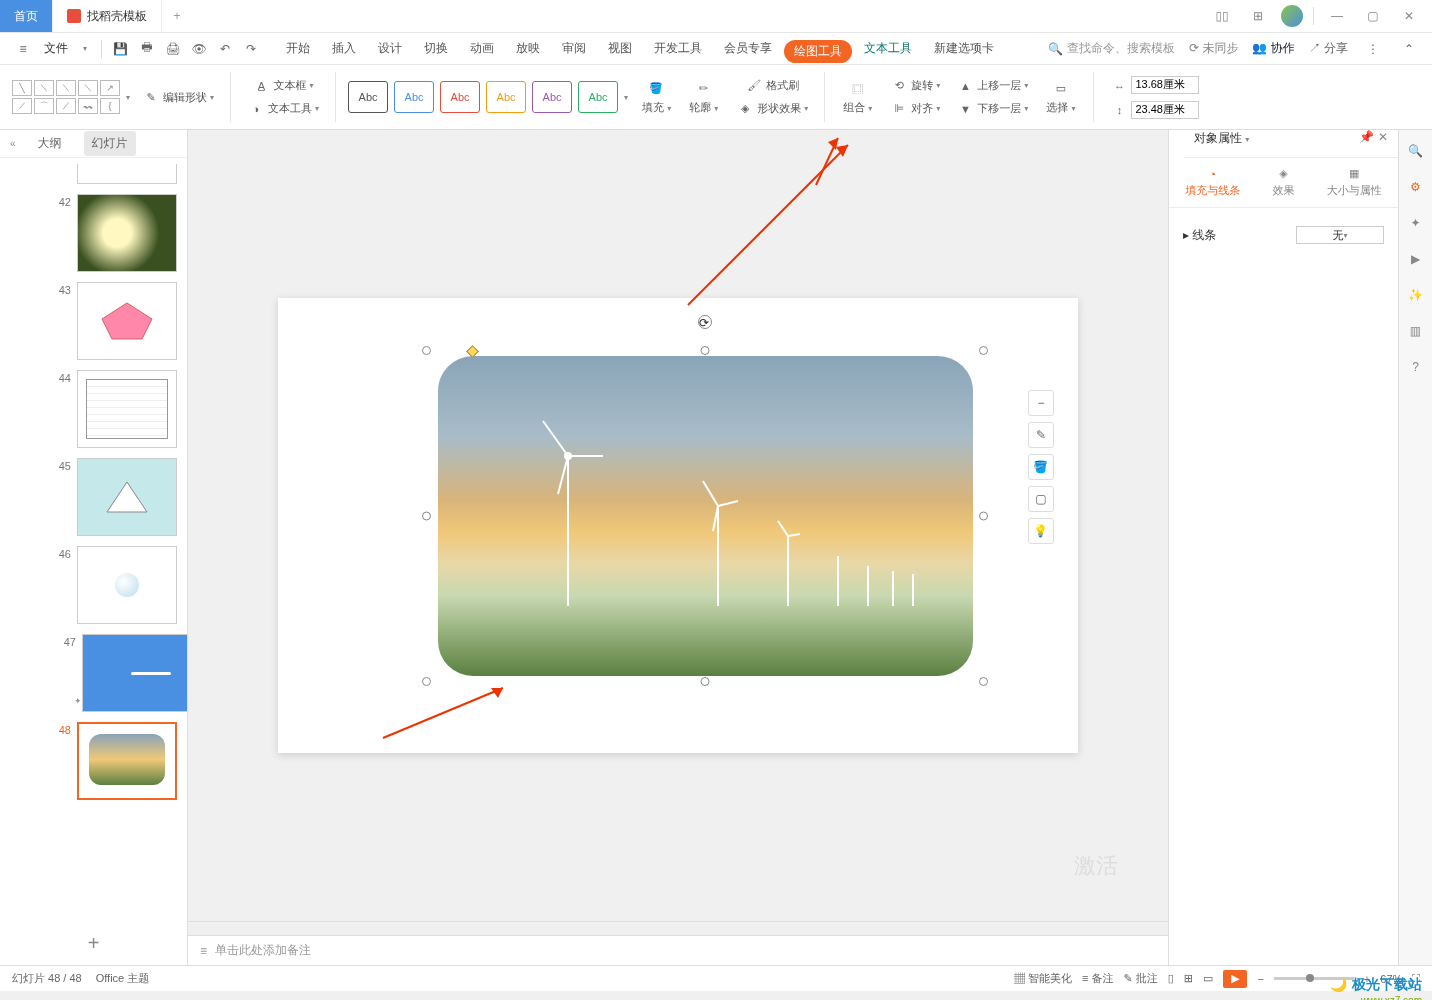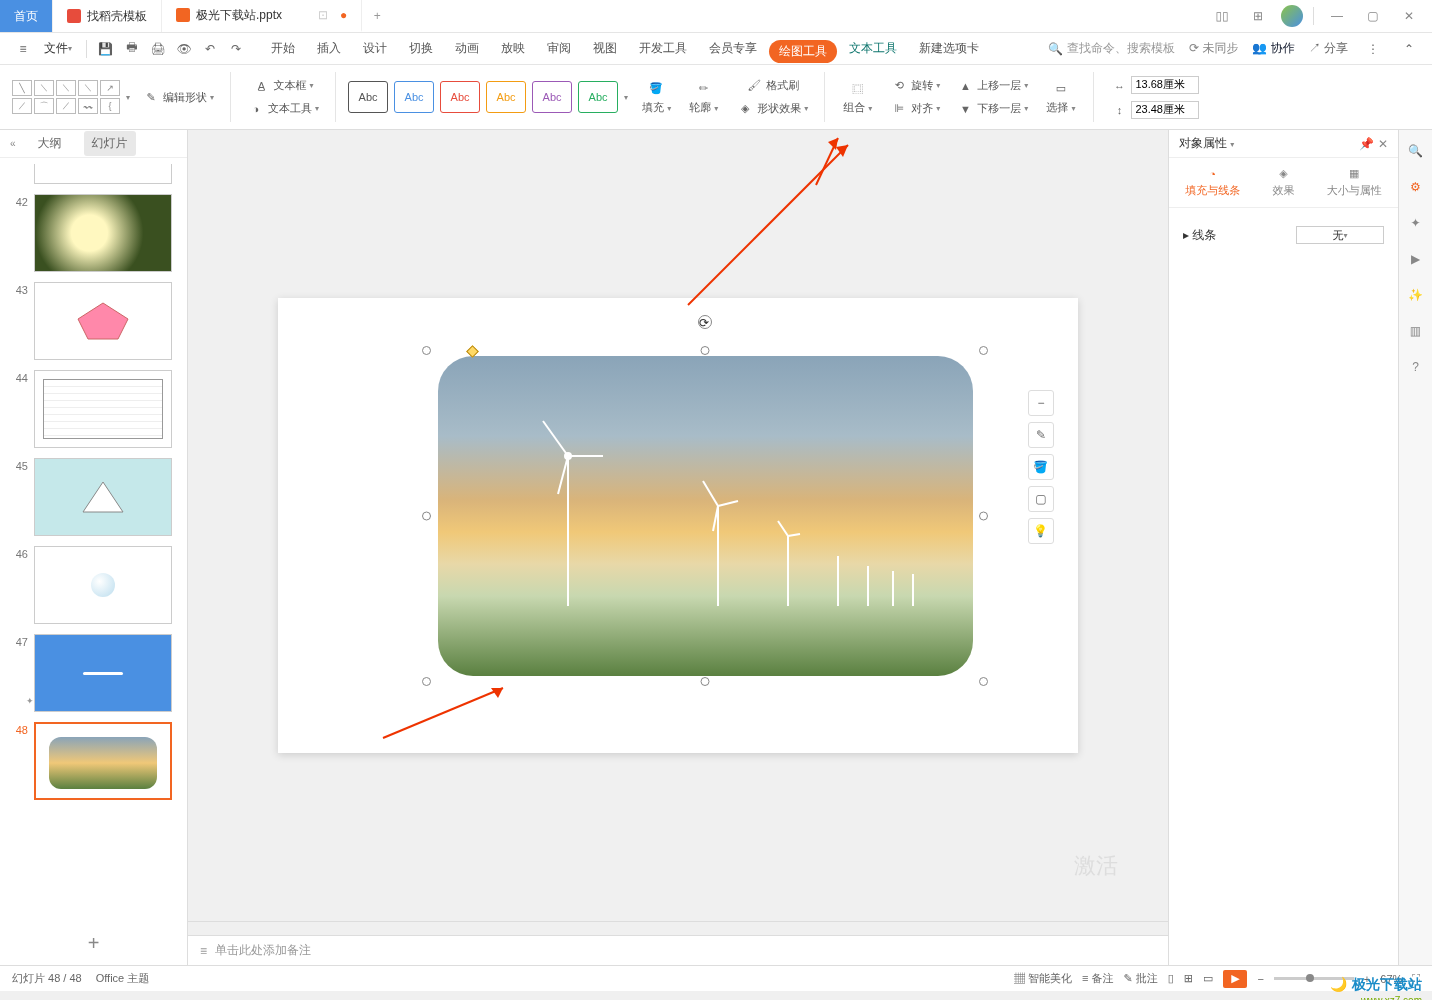--- a/index.html
+++ b/index.html
@@ -15,21 +15,21 @@
 .tab-icon.red { background: #e74c3c; border-radius: 2px; }
 .tab-icon.orange { background: #f26522; border-radius: 2px; }
 .tab-add { width: 30px; display: flex; align-items: center; justify-content: center; color: #999; cursor: pointer; }
 .title-right { margin-left: auto; display: flex; align-items: center; gap: 10px; padding: 0 10px; }
 .title-btn { width: 26px; height: 26px; display: flex; align-items: center; justify-content: center; color: #888; cursor: pointer; }
 .avatar { width: 22px; height: 22px; border-radius: 50%; background: linear-gradient(135deg,#8bc34a,#4a90e2); }
 
 
 .menubar { height: 32px; background: #fff; display: flex; align-items: center; padding: 0 12px; gap: 4px; border-bottom: 1px solid #e5e5e5; }
 .menu-icon { width: 22px; height: 22px; display: flex; align-items: center; justify-content: center; color: #666; cursor: pointer; }
-.menu-file { display: flex; align-items: center; gap: 0; padding: 0 6px; cursor: pointer; }
+.menu-file { display: flex; align-items: center; gap: 15px; padding: 0 6px; cursor: pointer; }
 .menu-sep { width: 1px; height: 18px; background: #ddd; margin: 0 4px; }
 .menu-tabs { display: flex; align-items: flex-end; gap: 2px; margin-left: 10px; }
 .menu-tab { padding: 6px 10px; cursor: pointer; color: #555; }
 .menu-tab.draw { background: #f26522; color: #fff; border-radius: 12px; padding: 3px 10px; }
 .menu-tab.text { color: #0f766e; }
 .menu-right { margin-left: auto; display: flex; align-items: center; gap: 14px; }
 .search-box { display: flex; align-items: center; gap: 4px; color: #999; }
 .search-icon-lens { color: #f26522; }
 
 
@@ -45,21 +45,21 @@
 .ribbon-icon { width: 18px; height: 18px; display: flex; align-items: center; justify-content: center; color: #666; }
 .chev { font-size: 8px; color: #888; }
 
 
 .workspace { display: flex; height: 835px; }
 .slide-panel { width: 188px; background: #fff; border-right: 1px solid #ddd; display: flex; flex-direction: column; }
 .slide-tabs { height: 28px; display: flex; align-items: center; padding: 0 10px; gap: 14px; border-bottom: 1px solid #eee; }
 .slide-tab { padding: 4px 8px; cursor: pointer; color: #666; font-size: 12px; }
 .slide-tab.active { background: #e8e8e8; border-radius: 3px; }
 .collapse-btn { font-size: 10px; color: #888; cursor: pointer; }
-.thumbs { flex: 1; overflow-y: auto; padding: 6px 10px; }
+.thumbs { flex: 1; overflow-y: auto; padding: 6px 10px; margin-left: 48px; }
 .thumb-row { display: flex; gap: 6px; margin-bottom: 10px; }
 .thumb-num { width: 18px; font-size: 11px; color: #777; text-align: right; padding-top: 2px; }
 .thumb { width: 138px; height: 78px; border: 1px solid #ccc; background: #fff; position: relative; cursor: pointer; overflow: hidden; }
 .thumb.selected { border: 2px solid #f26522; }
 .add-slide { text-align: center; font-size: 20px; color: #888; padding: 10px; cursor: pointer; }
 
 
 .canvas-area { flex: 1; background: #f0f0f0; position: relative; display: flex; flex-direction: column; }
 .canvas-scroll { flex: 1; display: flex; align-items: center; justify-content: center; position: relative; }
 .slide-canvas { width: 800px; height: 455px; background: #fff; box-shadow: 0 2px 8px rgba(0,0,0,0.15); position: relative; }
@@ -69,21 +69,21 @@
 .adj-handle { position: absolute; width: 9px; height: 9px; background: #ffd966; border: 1px solid #b8860b; transform: rotate(45deg); }
 .rotate-handle { position: absolute; width: 14px; height: 14px; background: #fff; border: 1px solid #888; border-radius: 50%; }
 .quick-tools { position: absolute; right: -70px; top: 40px; display: flex; flex-direction: column; gap: 6px; }
 .qt-btn { width: 26px; height: 26px; background: #fff; border: 1px solid #ddd; border-radius: 3px; display: flex; align-items: center; justify-content: center; cursor: pointer; color: #666; }
 .arrow-red { position: absolute; pointer-events: none; }
 .scrollbar-h { height: 14px; background: #f0f0f0; border-top: 1px solid #ddd; }
 .notes-bar { height: 30px; background: #fff; border-top: 1px solid #ddd; display: flex; align-items: center; padding: 0 12px; gap: 8px; color: #999; }
 
 
 .props-panel { width: 230px; background: #fff; border-left: 1px solid #ddd; display: flex; flex-direction: column; }
-.props-header { height: 28px; display: flex; align-items: center; justify-content: space-between; padding: 0 10px; border-bottom: 1px solid #eee; }
+.props-header { height: 28px; display: flex; justify-content: space-between; padding: 0 10px; border-bottom: 1px solid #eee; margin-left: 15px; }
 .props-tabs { height: 34px; display: flex; align-items: center; border-bottom: 1px solid #eee; }
 .props-tab { flex: 1; text-align: center; padding: 8px 0; cursor: pointer; font-size: 12px; }
 .props-tab.active { border-bottom: 2px solid #f26522; color: #333; }
 .props-subtabs { height: 50px; display: flex; align-items: center; justify-content: space-around; border-bottom: 1px solid #eee; }
 .props-subtab { display: flex; flex-direction: column; align-items: center; gap: 3px; cursor: pointer; font-size: 11px; color: #888; }
 .props-subtab.active { color: #f26522; }
 .props-body { padding: 10px 14px; }
 .props-row { display: flex; align-items: center; justify-content: space-between; padding: 8px 0; cursor: pointer; }
 .swatch { width: 88px; height: 18px; border: 1px solid #ccc; background: linear-gradient(to bottom,#8aa4b8,#f0c878,#5a8040); }
 .dropdown-val { width: 88px; height: 18px; border: 1px solid #ccc; text-align: center; font-size: 11px; display: flex; align-items: center; justify-content: center; }
@@ -116,26 +116,20 @@
 </head>
 <body>
 
 <div class="titlebar">
   <div class="tab home">
       <span>首页</span>
     </div>
   <div class="tab template">
     <span class="tab-icon red"></span>
     <span>找稻壳模板</span>
-  </div>
-  <div class="tab active">
-    <span class="tab-icon orange"></span>
-    <span>极光下载站.pptx</span>
-    <span style="margin-left:30px;color:#ccc">⊡</span>
-    <span style="color:#f26522;margin-left:6px">●</span>
   </div>
   <div class="tab-add">
       <span>+</span>
     </div>
   <div class="title-right">
     <div class="title-btn">▯▯</div>
     <div class="title-btn">⊞</div>
     <div class="avatar"></div>
     <div style="width:1px;height:18px;background:#ddd"></div>
     <div class="title-btn">—</div>

